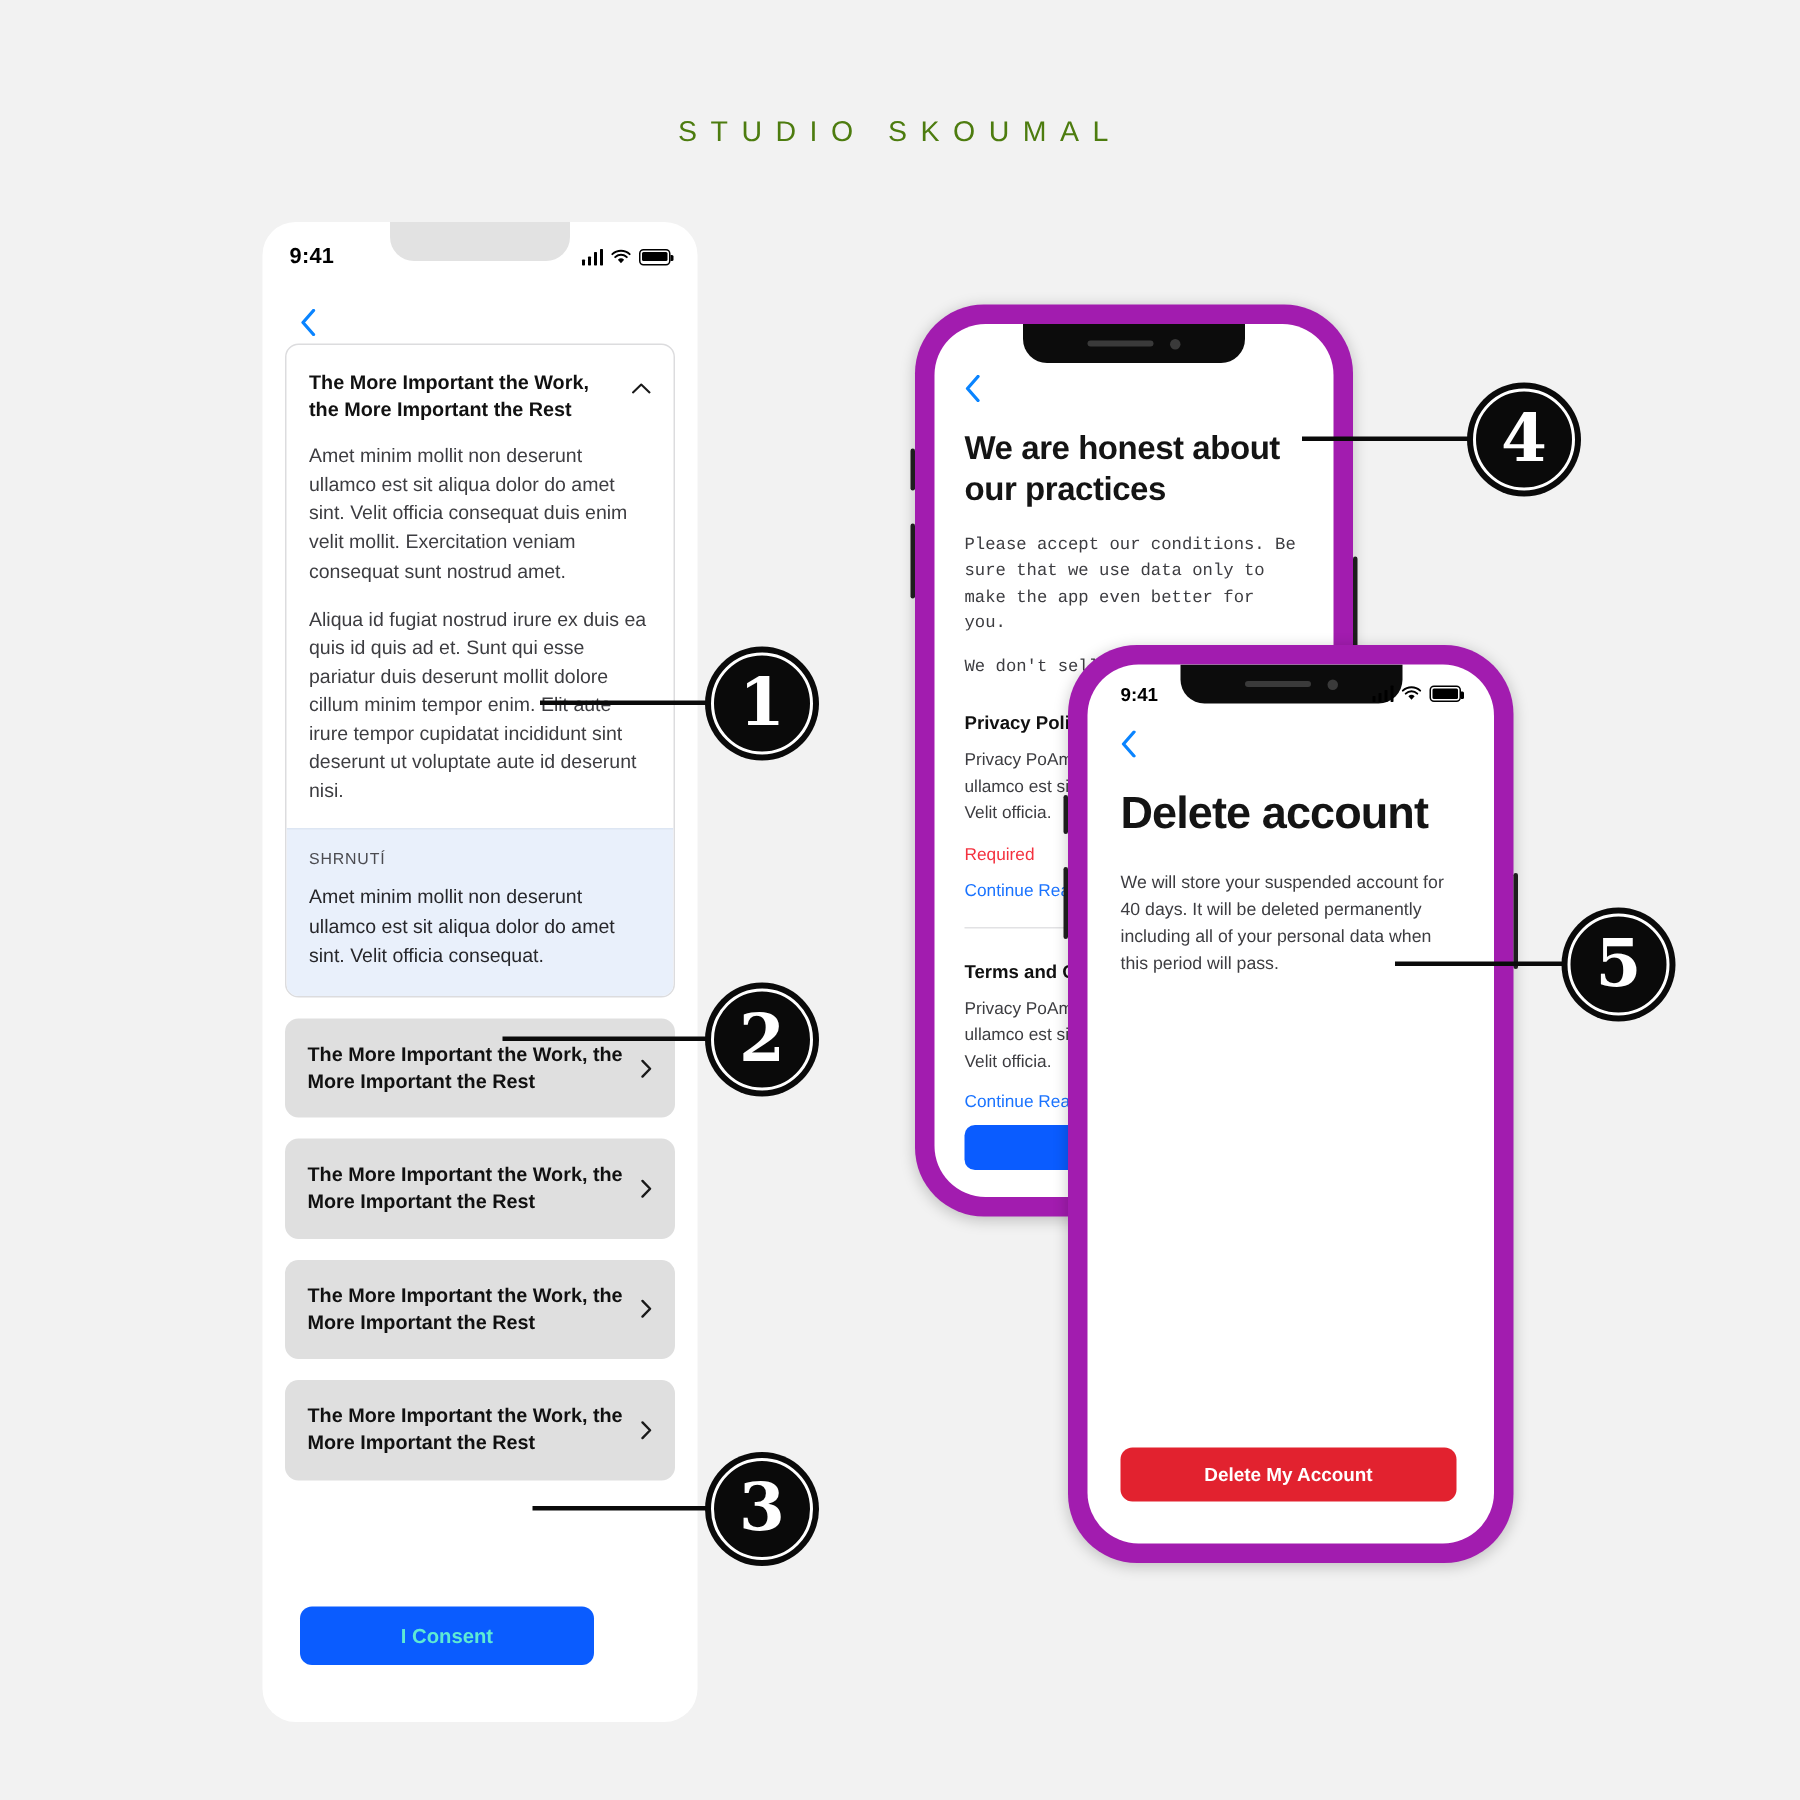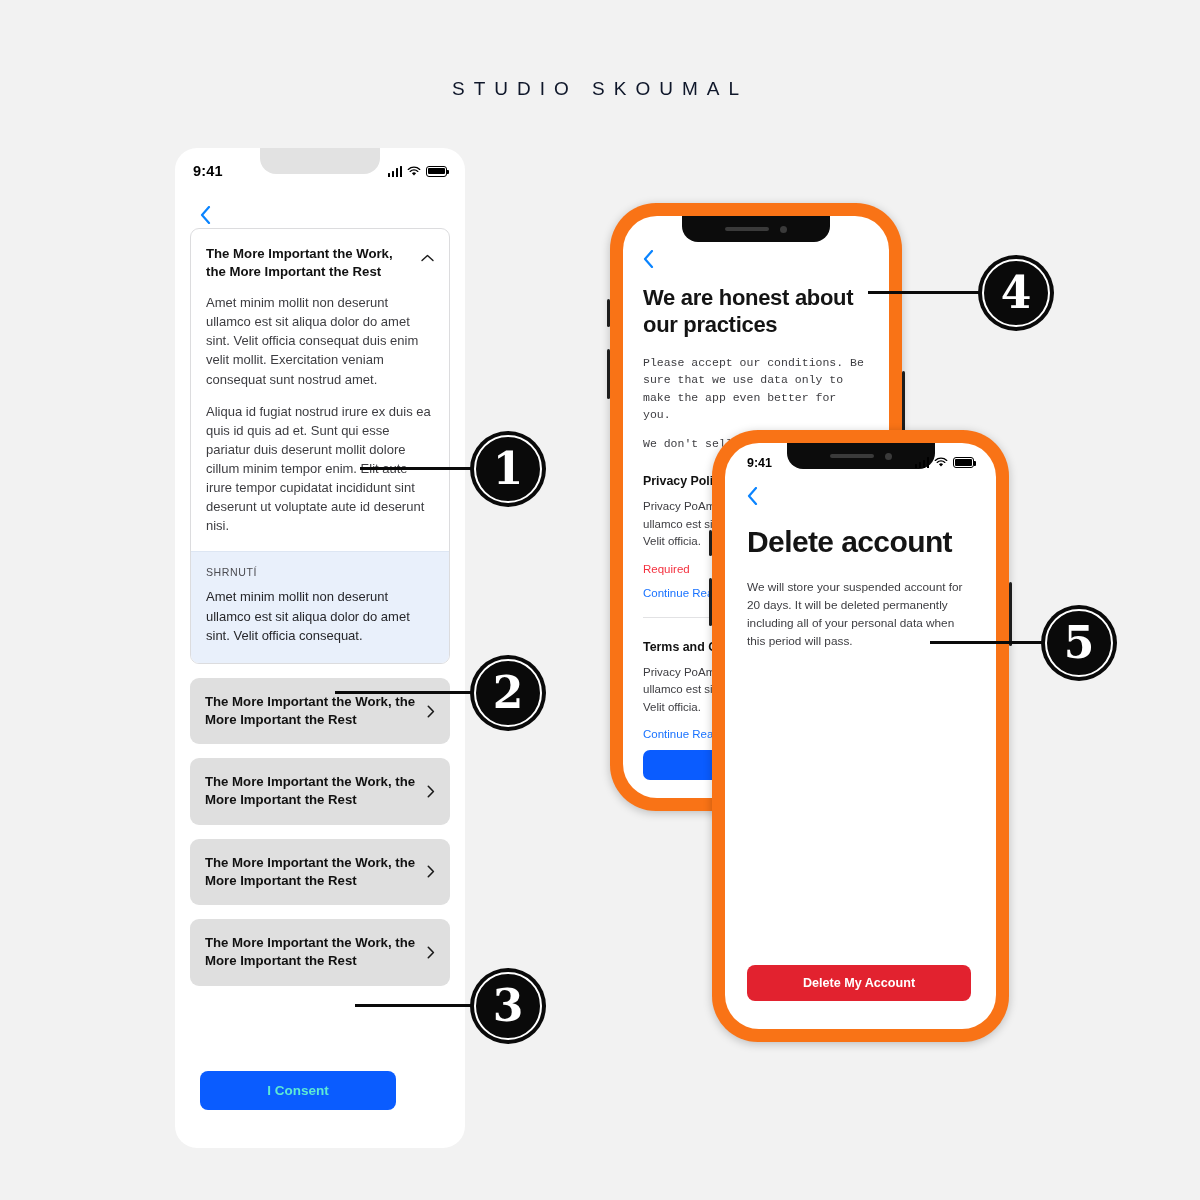--- a/index.html
+++ b/index.html
@@ -10,21 +10,21 @@
     overflow: hidden;
   }
   .stage { position: relative; width: 1200px; height: 1200px; }
 
   
   .brand {
     position: absolute; top: 78px; left: 0; width: 1200px;
     text-align: center;
     font-size: 19px; font-weight: 400;
     letter-spacing: 9px;
-    color: #0f172a;
+    color: #4d7c0f;
   }
 
   
   .phone1 {
     position: absolute; left: 175px; top: 148px;
     width: 290px; height: 1000px;
     background: #ffffff;
     border-radius: 22px;
     overflow: hidden;
   }
@@ -115,21 +115,21 @@
     background: #0a5cff; color: #5eead4;
     font-size: 13.5px; font-weight: 700;
     display: flex; align-items: center; justify-content: center;
     border: none; cursor: pointer;
     font-family: "Liberation Sans", sans-serif;
   }
 
   
   .device {
     position: absolute;
-    background: #f97316;
+    background: #a21caf;
     border-radius: 46px;
     padding: 13px;
     box-shadow: 0 2px 10px rgba(0,0,0,.22);
   }
   .device::before, .device::after {
     content:''; position:absolute; background:#1d1d1d; border-radius: 2px;
   }
   .screen {
     position: relative; width: 100%; height: 100%;
     background:#fff; border-radius: 34px; overflow: hidden;
@@ -355,21 +355,21 @@
               <span></span>
             </div>
         </div>
       </div>
 
       <div class="p3-inner">
         <svg class="back-chev" style="margin:6px 0 0 0" viewBox="0 0 11 18">
           <path d="M9 1 2 9l7 8" stroke="#0a84ff" stroke-width="2.2" fill="none" stroke-linecap="round" stroke-linejoin="round"></path>
         </svg>
         <h2 class="p3-title">Delete account</h2>
-        <p class="p3-p">We will store your suspended account for 20 days. It will be deleted permanently including all of your personal data when this period will pass.</p>
+        <p class="p3-p">We will store your suspended account for 40 days. It will be deleted permanently including all of your personal data when this period will pass.</p>
       </div>
 
       <button class="p3-btn">Delete My Account</button>
     </div>
   </div>
 
   <div class="callout">
     <div class="cl-line" style="left:360px; top:467px; width:118px;"></div>
     <div class="badge" style="left:470px; top:431px;">
       <span>1</span>

